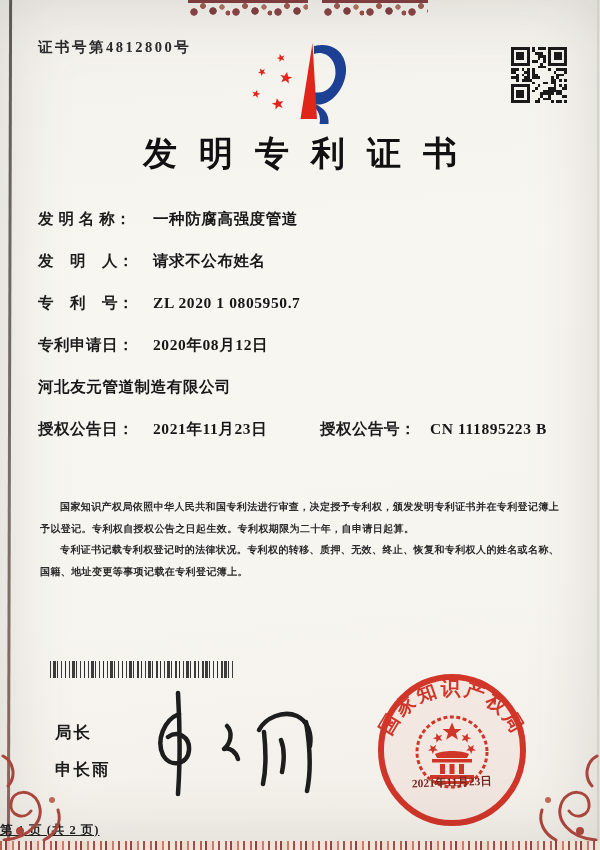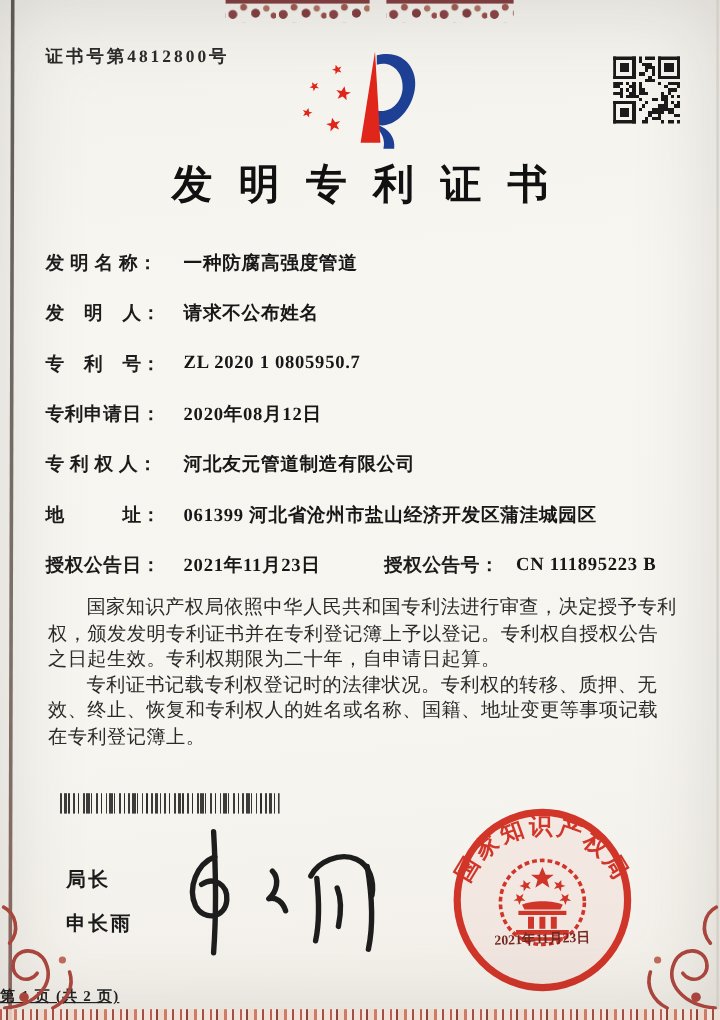--- a/index.html
+++ b/index.html
@@ -35,22 +35,22 @@
   .title{position:absolute;left:0;top:131px;width:100%;text-align:center;
     font-size:34px;font-weight:700;letter-spacing:22px;text-indent:22px;color:#111;}
 
   .fields{position:absolute;left:38px;top:198px;width:530px;}
   .frow{position:relative;height:42px;display:flex;align-items:center;gap:8px;}
   .f-label{display:inline-block;width:107px;font-size:15.5px;font-weight:700;letter-spacing:.5px;color:#1c1c1c;flex:0 0 107px;}
   .f-value{font-size:15.5px;font-weight:600;letter-spacing:.6px;color:#171717;white-space:nowrap;}
   .grant-group{position:absolute;left:282px;top:0;height:42px;display:flex;align-items:center;}
   .grant-group .f-label{width:auto;flex:0 0 auto;margin-right:14px;}
 
-  .bodytext{position:absolute;left:40px;top:496px;width:524px;font-size:16px;line-height:21.5px;
-    color:#2b2b2b;letter-spacing:.4px;font-weight:400;}
+  .bodytext{position:absolute;left:40px;top:496px;width:524px;font-size:10px;line-height:21.5px;
+    color:#2b2b2b;letter-spacing:.4px;font-weight:700;}
   .bodytext p{margin:0;text-indent:2em;}
 
   .barcode{position:absolute;left:50px;top:661px;width:183px;height:17px;opacity:.88;
     background:repeating-linear-gradient(90deg,
       #222 0 1.5px,rgba(0,0,0,0) 1.5px 3px,
       #222 3px 6px,rgba(0,0,0,0) 6px 7px,
       #1a1a1a 7px 8px,rgba(0,0,0,0) 8px 11px,
       #222 11px 12.5px,rgba(0,0,0,0) 12.5px 15px,
       #111 15px 16px,rgba(0,0,0,0) 16px 19px);}
 
@@ -243,26 +243,21 @@
     </div>
     <div class="frow">
       <span class="f-label">专　利　号：</span>
       <span class="f-value">ZL 2020 1 0805950.7</span>
     </div>
     <div class="frow">
       <span class="f-label">专利申请日：</span>
       <span class="f-value">2020年08月12日</span>
     </div>
     <div class="frow">
-      <span class="f-label">专 利 权 人：</span>
       <span class="f-value">河北友元管道制造有限公司</span>
-    </div>
-    <div class="frow">
-      <span class="f-label">地　　　址：</span>
-      <span class="f-value">061399 河北省沧州市盐山经济开发区蒲洼城园区</span>
     </div>
     <div class="frow">
       <span class="f-label">授权公告日：</span>
       <span class="f-value">2021年11月23日</span>
       <span class="grant-group">
         <span class="f-label">授权公告号：</span>
         <span class="f-value">CN 111895223 B</span>
       </span>
     </div>
   </div>

